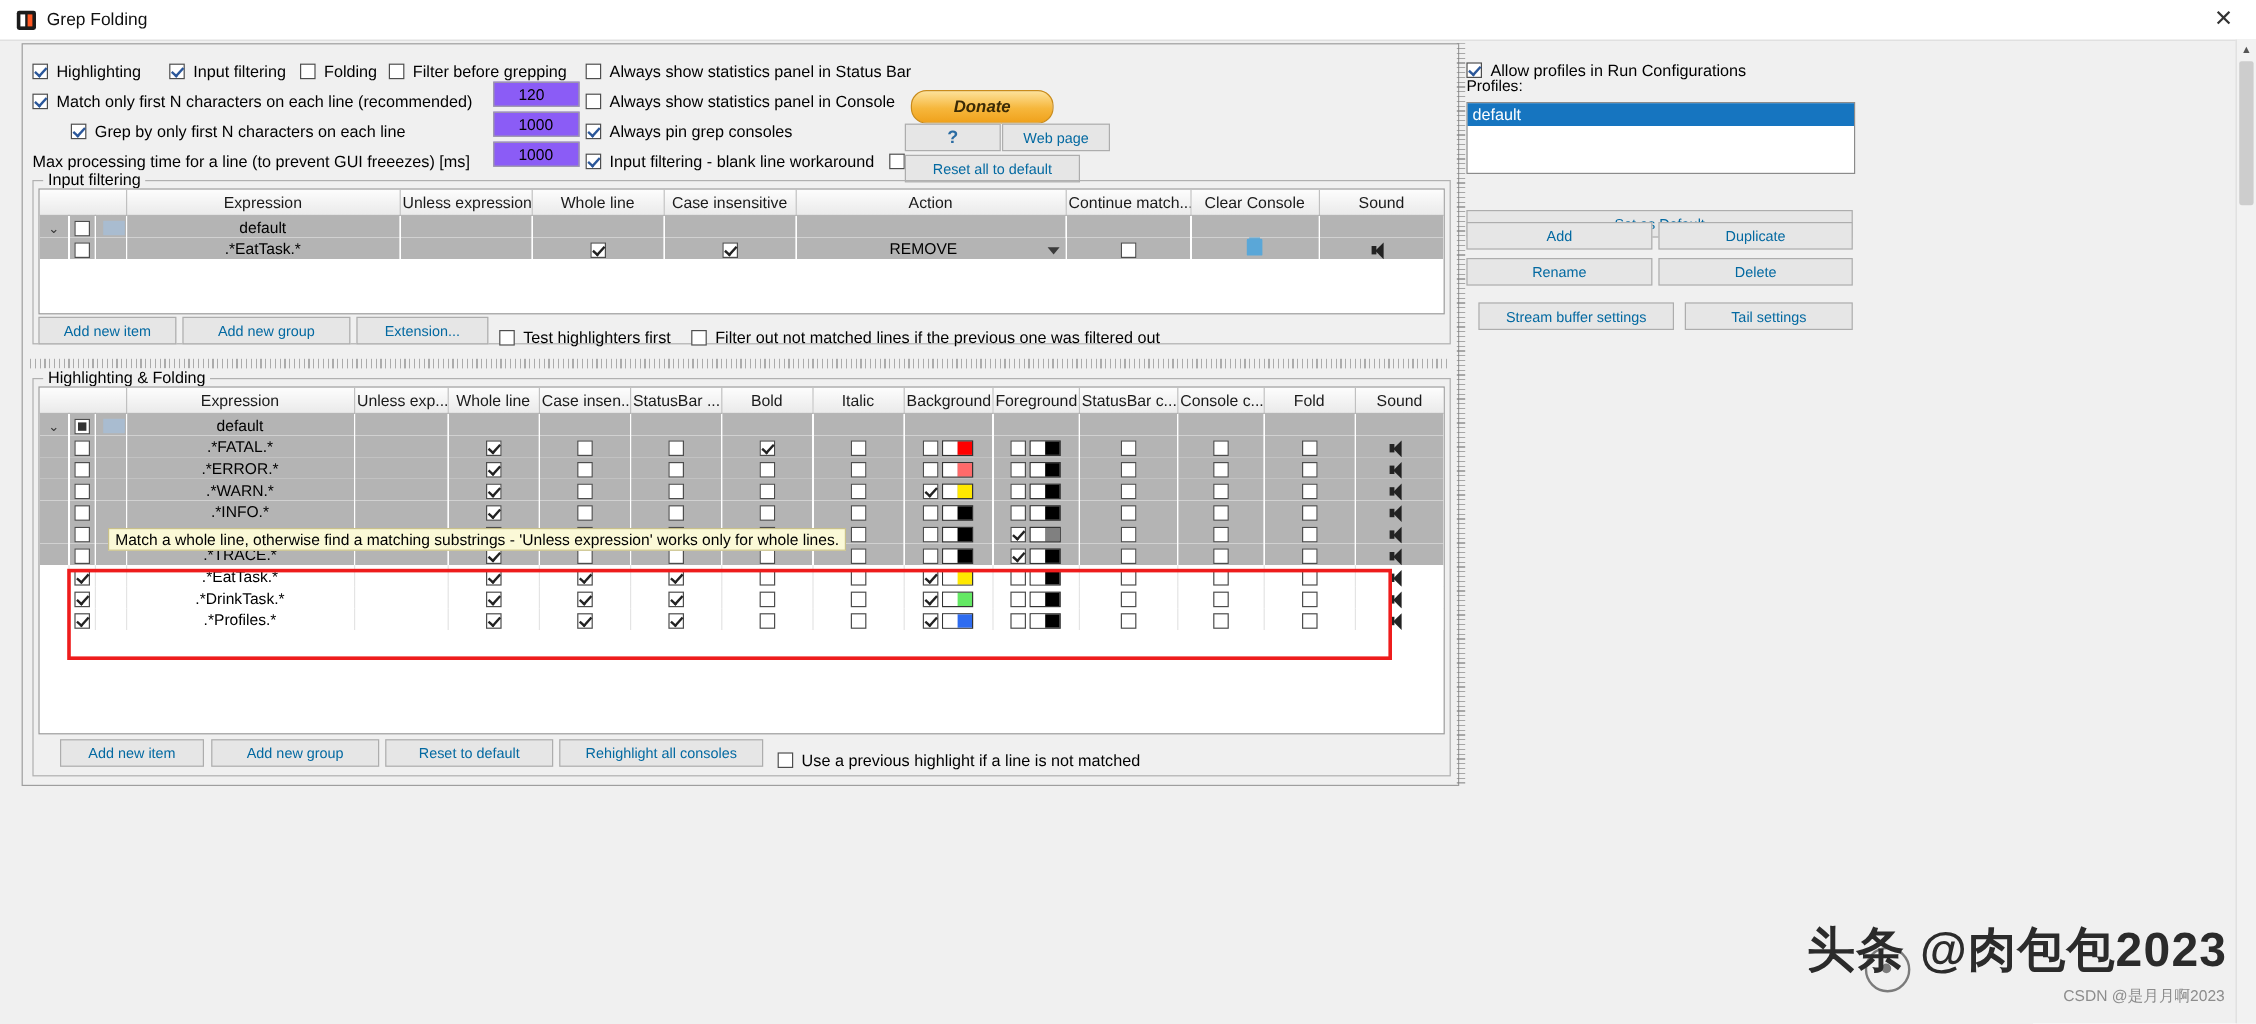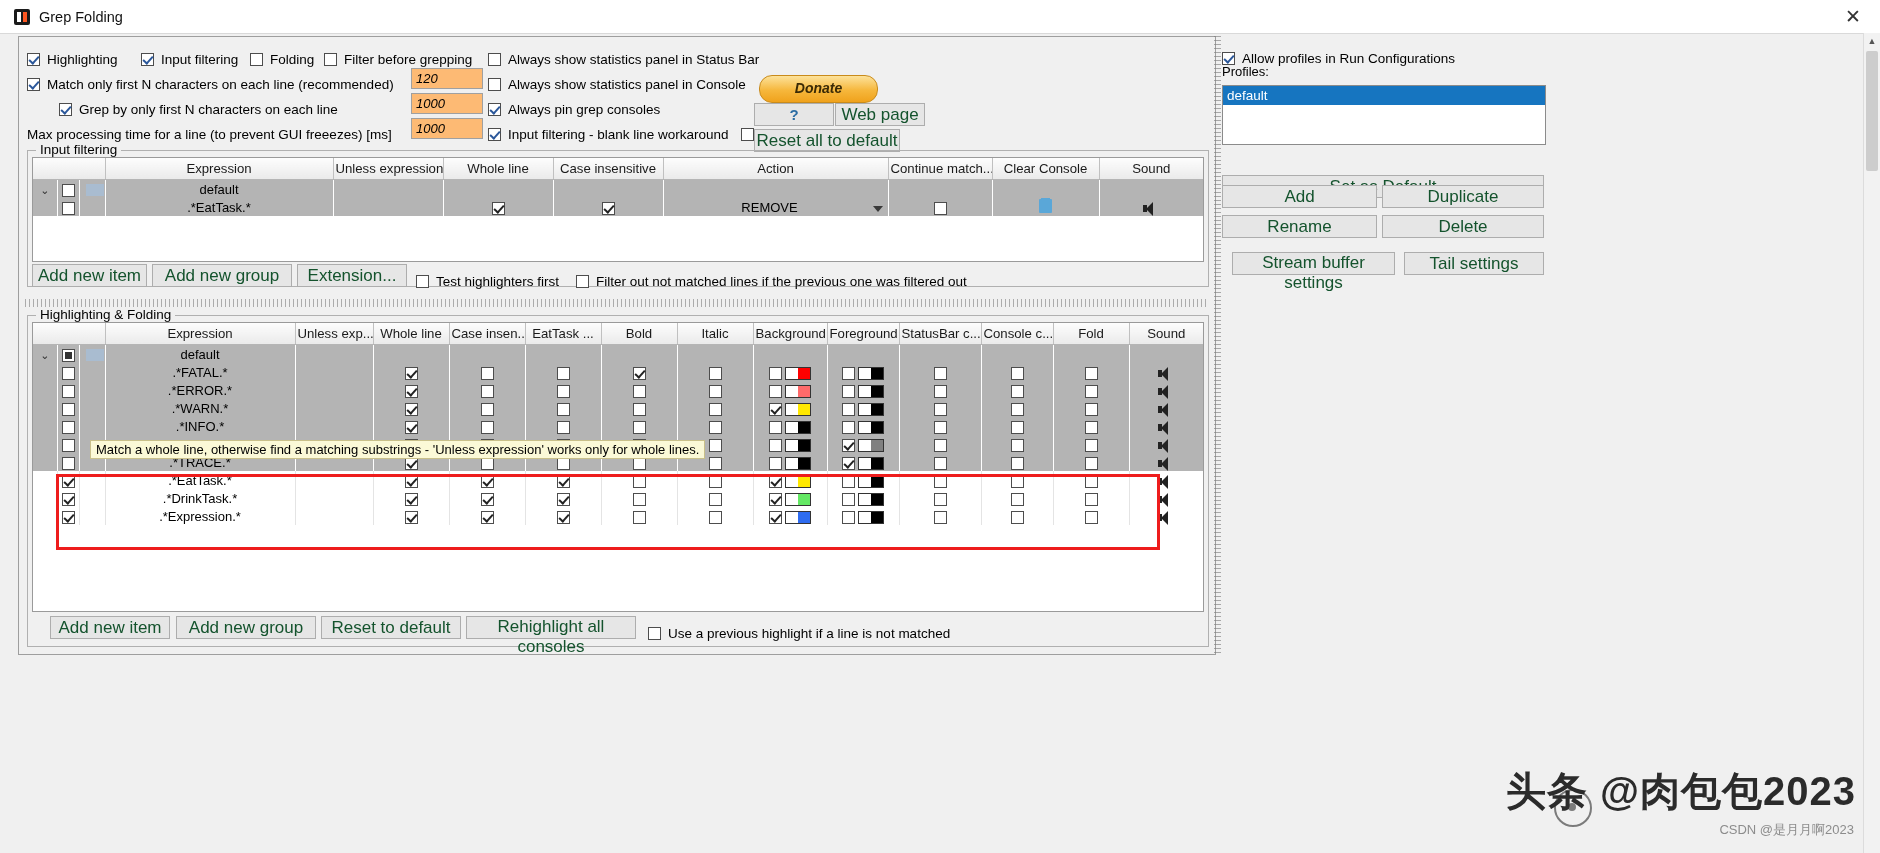--- a/index.html
+++ b/index.html
@@ -31,25 +31,25 @@
   .opts{position:absolute;left:0;top:0;width:1196px;height:106px;}
   .row{position:absolute;left:0;height:25px;display:flex;align-items:flex-end;}
 
   .chk{width:13px;height:13px;border:1px solid #4d4d4d;background:#fff;display:inline-block;
        position:relative;flex:none;box-sizing:border-box;}
   .chk.on:after{content:"";position:absolute;left:3px;top:0px;width:4px;height:8px;
        border:solid #2b579a;border-width:0 2px 2px 0;transform:rotate(42deg);}
   .chk-lbl{margin-left:7px;white-space:nowrap;font-size:13.5px;}
   .cb{display:flex;align-items:center;cursor:pointer;}
 
-  .numfield{width:72px;height:21px;border:1px solid #a0a0a0;background:#fdba74;
-            font-family:"Liberation Sans",sans-serif;font-size:13px;padding:0 4px;box-sizing:border-box;font-style:italic;}
+  .numfield{width:72px;height:21px;border:1px solid #a0a0a0;background:#8b5cf6;
+            font-family:"Liberation Sans",sans-serif;font-size:13px;padding:0 20px;box-sizing:border-box;}
 
   .btn{background:#e6e6e6;border:1px solid #adadad;font-family:"Liberation Sans",sans-serif;
-       font-size:17px;color:#14532d;cursor:pointer;padding:0;box-sizing:border-box;}
+       font-size:12px;color:#0369a1;cursor:pointer;padding:0;box-sizing:border-box;}
 
   .donate{position:absolute;left:740px;top:38px;width:117px;height:26px;border-radius:13px;
           border:1px solid #c98b1b;
           background:linear-gradient(#fde29a,#f6b73c 55%,#f0a21c);
           font-style:italic;font-weight:bold;font-size:14px;color:#3a2a06;
           text-align:center;line-height:24px;cursor:pointer;}
   .bhelp{position:absolute;left:735px;top:66px;width:80px;height:23px;color:#2b6ca3;font-weight:bold;font-size:15px;}
   .bweb{position:absolute;left:816px;top:66px;width:90px;height:23px;}
   .breset{position:absolute;left:735px;top:92px;width:146px;height:23px;}
 
@@ -327,21 +327,21 @@
               <col style="width:76px">
             <col style="width:74px">
           </colgroup>
           <thead>
             <tr>
               <th colspan="3"></th>
               <th>Expression</th>
               <th>Unless exp...</th>
               <th>Whole line</th>
               <th>Case insen...</th>
-              <th>EatTask ...</th>
+              <th>StatusBar ...</th>
               <th>Bold</th>
               <th>Italic</th>
               <th>Background</th>
               <th>Foreground</th>
               <th>StatusBar c...</th>
               <th>Console c...</th>
               <th>Fold</th>
               <th style="border-right:none">Sound</th>
             </tr>
           </thead>
@@ -505,21 +505,21 @@
                 <td><span class="sel-chk"></span><span class="swatch"><i style="background:#fff"></i><i style="background:#000000"></i></span></td>
                 <td><span class="sq"></span></td>
                 <td><span class="sq"></span></td>
                 <td><span class="sq"></span></td>
                 <td><span class="speaker"></span></td>
               </tr>
               <tr class="whiterow">
                 <td></td>
                 <td><span class="sq ck"></span></td>
                 <td></td>
-                <td class="l">.*Expression.*</td>
+                <td class="l">.*Profiles.*</td>
                 <td></td>
                 <td><span class="sq ck"></span></td>
                 <td><span class="sq ck"></span></td>
                 <td><span class="sq ck"></span></td>
                 <td><span class="sq"></span></td>
                 <td><span class="sq"></span></td>
                 <td><span class="sel-chk on"></span><span class="swatch"><i style="background:#fff"></i><i style="background:#2e6cf0"></i></span></td>
                 <td><span class="sel-chk"></span><span class="swatch"><i style="background:#fff"></i><i style="background:#000000"></i></span></td>
                 <td><span class="sq"></span></td>
                 <td><span class="sq"></span></td>

